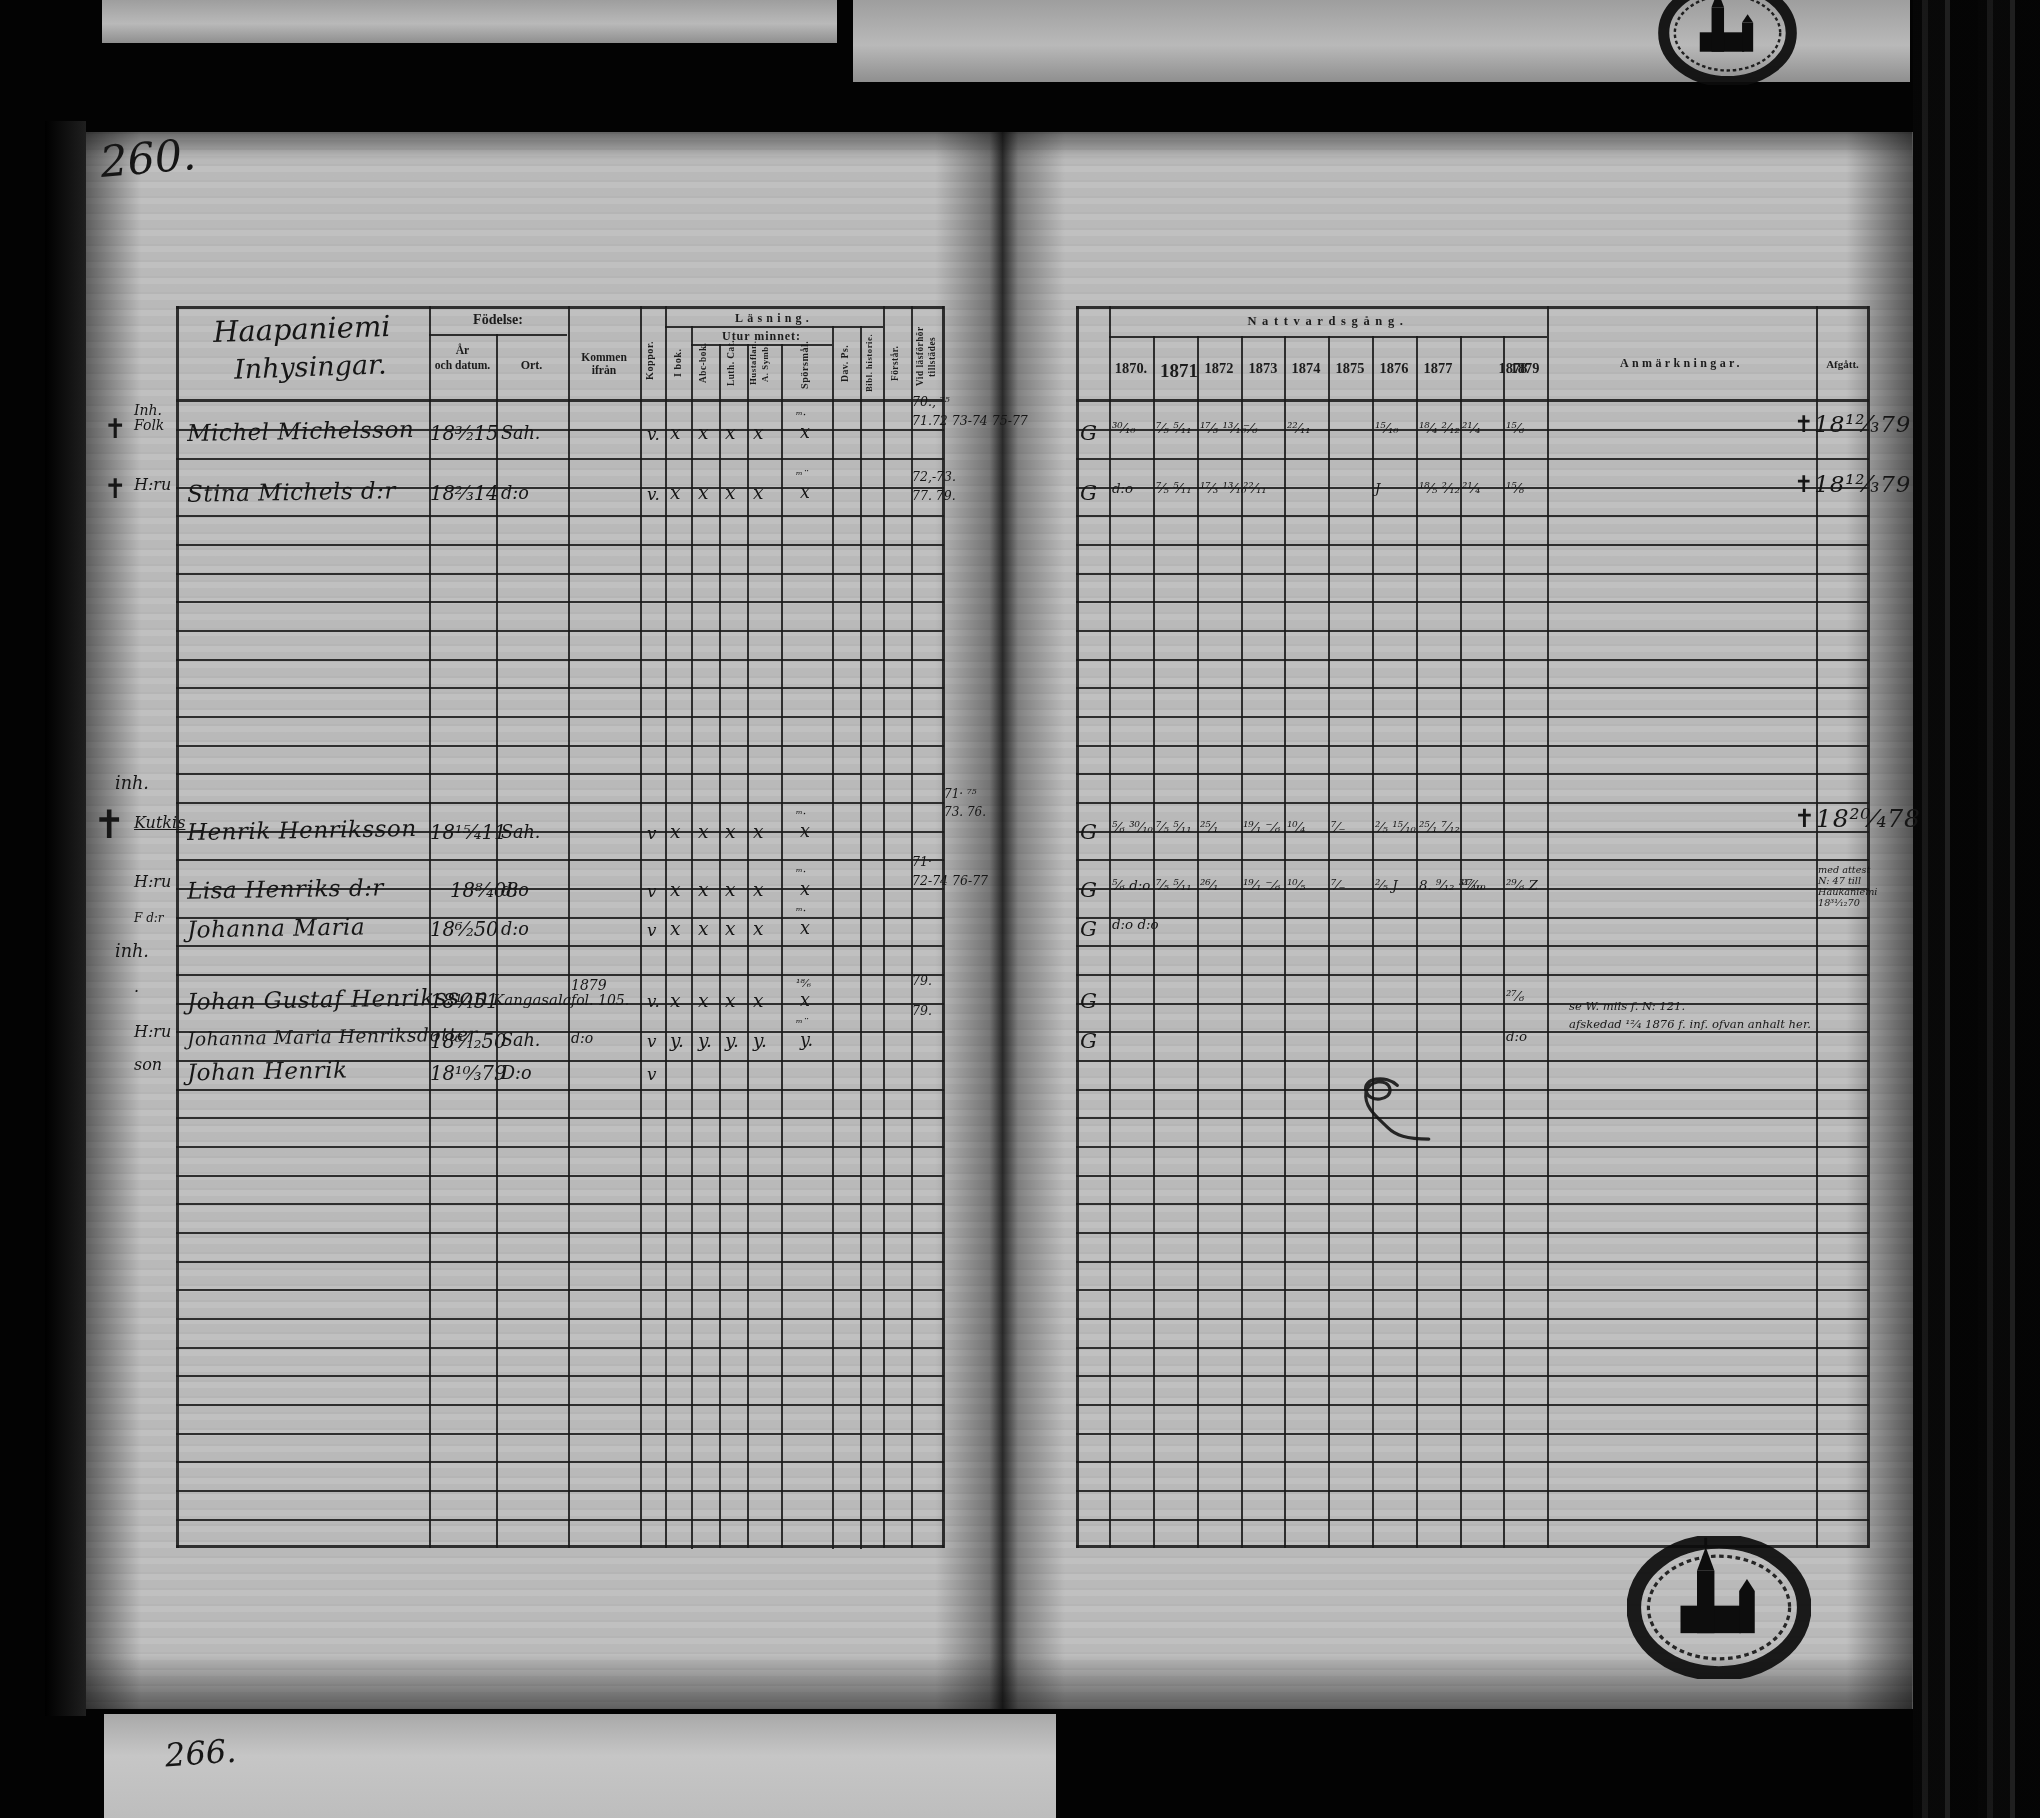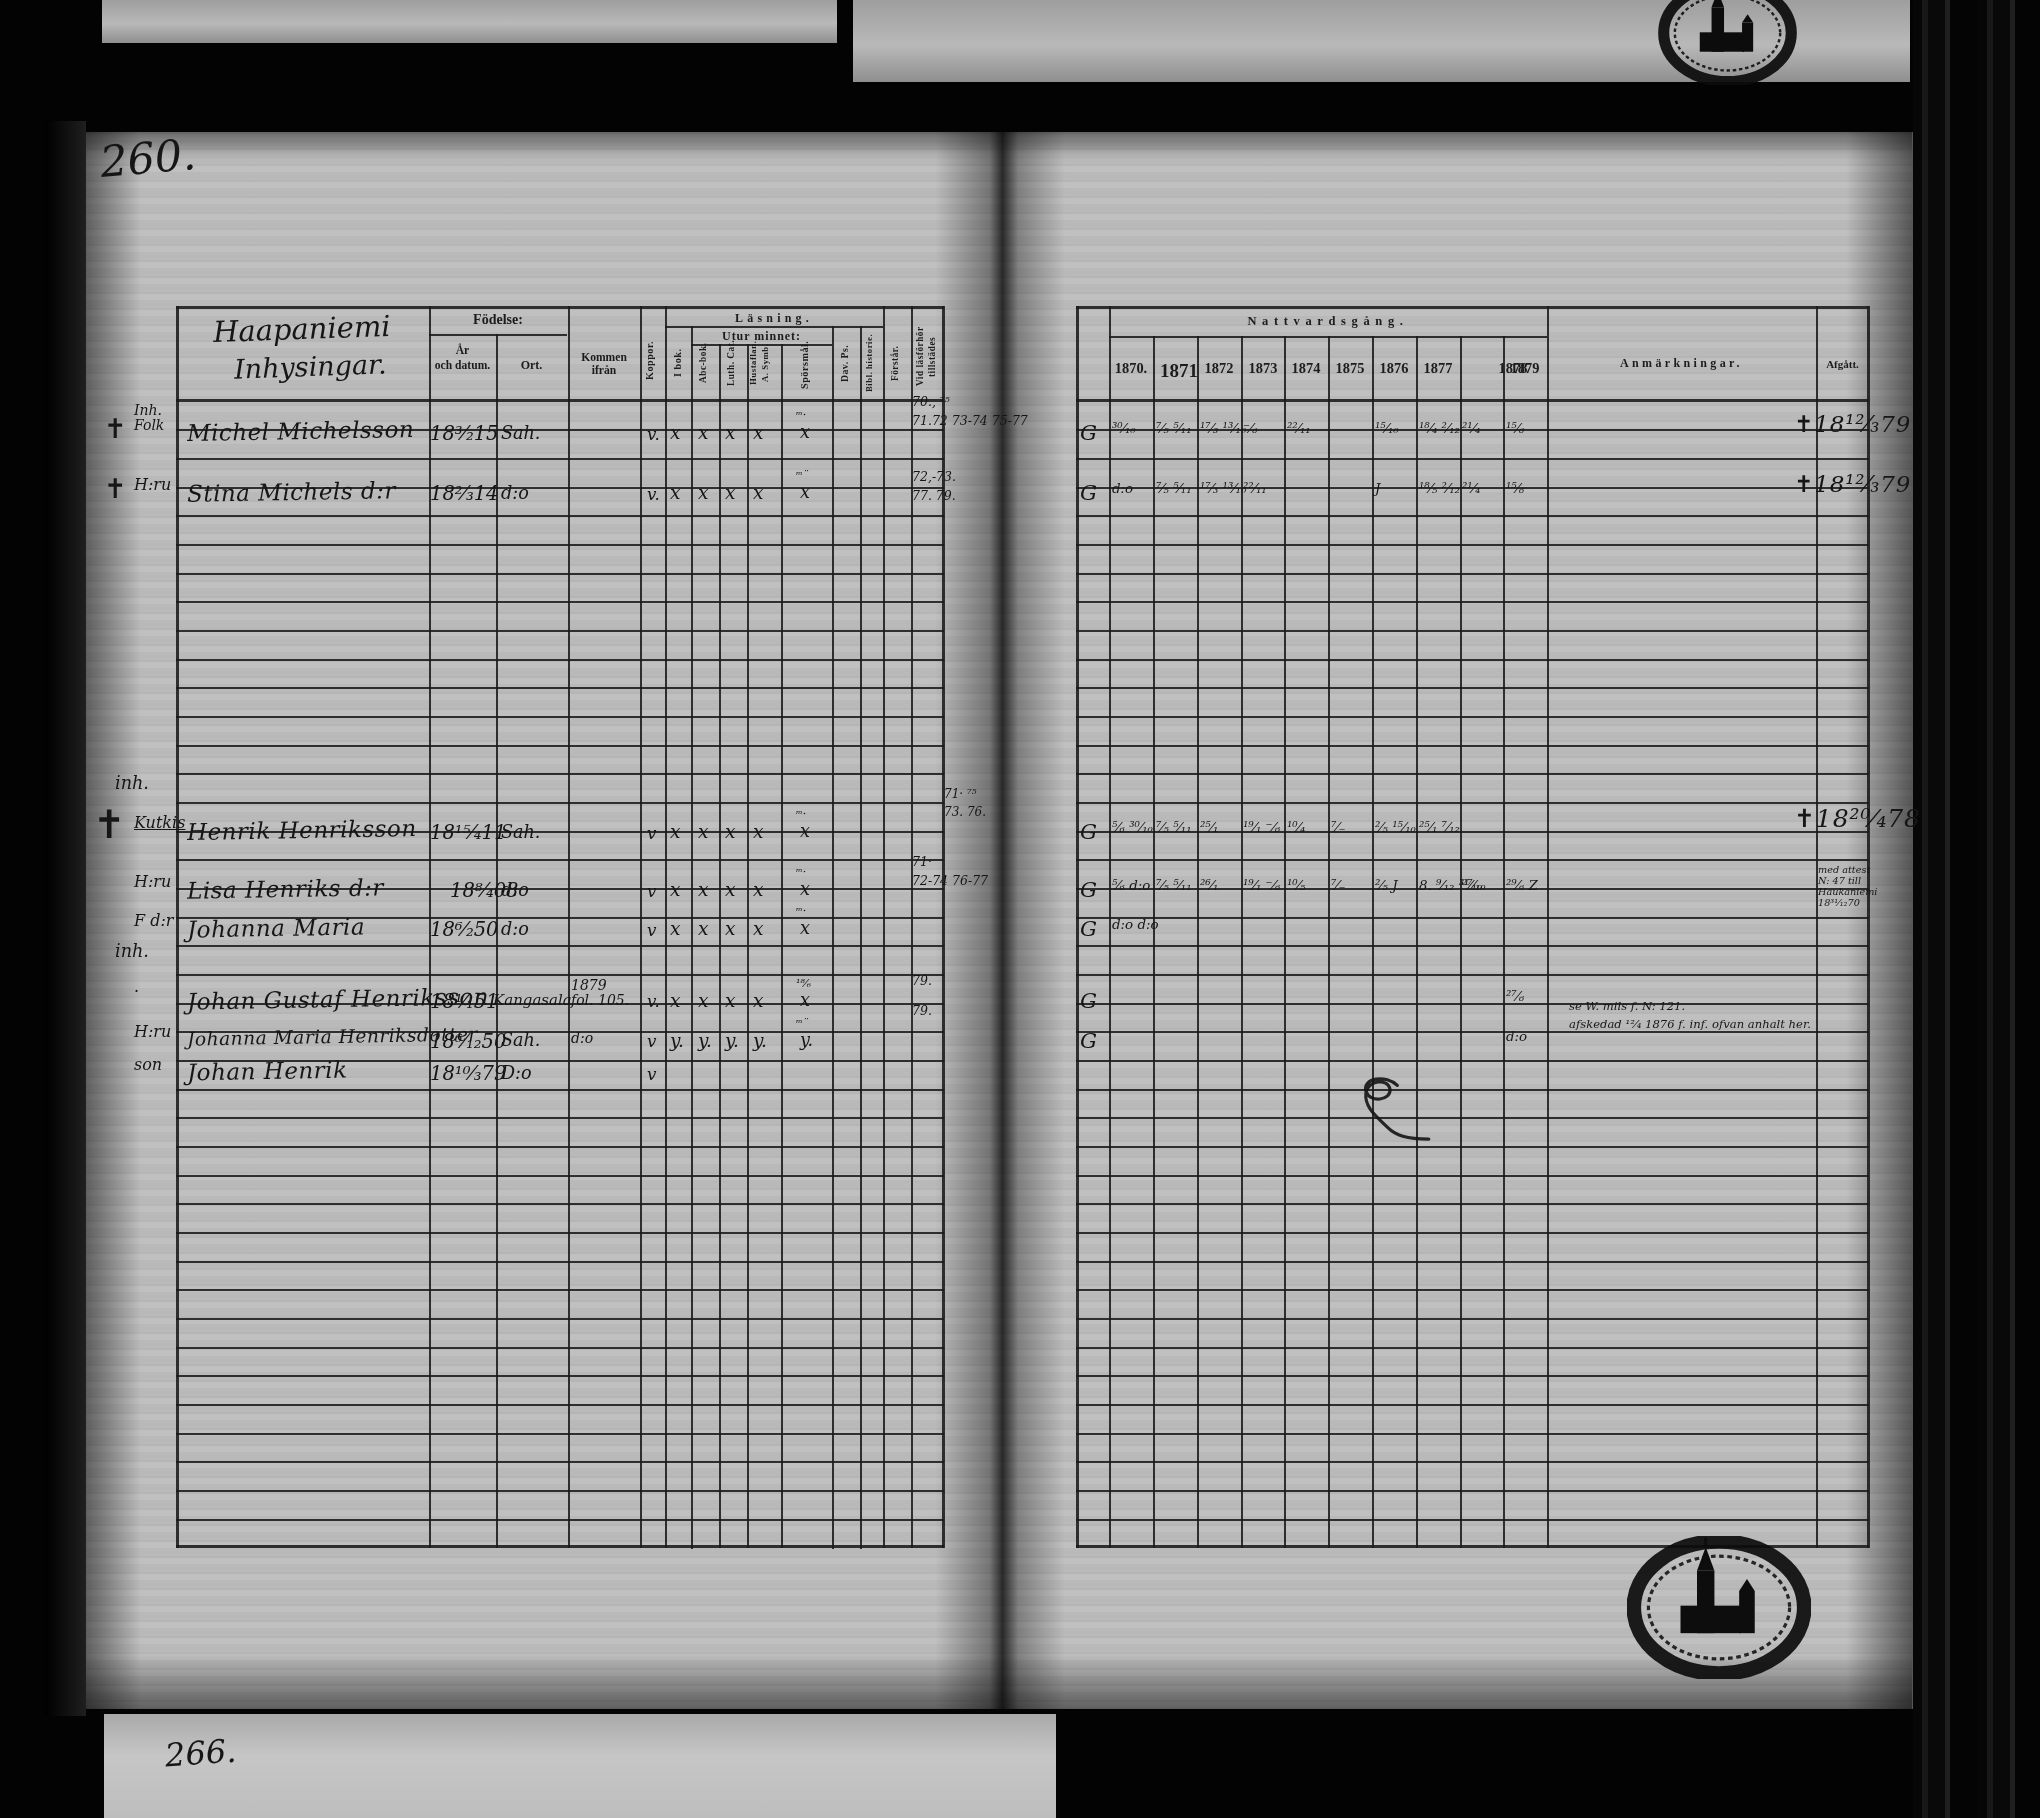--- a/index.html
+++ b/index.html
@@ -312,21 +312,21 @@
       <span class="hw ml" style="left: 1287px; top: 879px; font-size: 13.4px;">¹⁰⁄₅</span>
       <span class="hw ml" style="left: 1331px; top: 879px; font-size: 13.4px;">⁷⁄₋</span>
       <span class="hw ml" style="left: 1375px; top: 879px; font-size: 13.4px;">²⁄₅ J</span>
       <span class="hw ml" style="left: 1419px; top: 879px; font-size: 13.4px;">8. ⁹⁄₁₂ ³¹⁄₁₀</span>
       <span class="hw ml" style="left: 1462px; top: 879px; font-size: 13.4px;">²⁷⁄₁₀</span>
       <span class="hw ml" style="left: 1506px; top: 879px; font-size: 13.4px;">²⁹⁄₆ Z</span>
       <span class="hw ml" style="left: 1818px; top: 864px; font-size: 9.7px; line-height: 1.15;">med attest
 N: 47 till
 Haukaniemi
 18³¹⁄₁₂70</span>
-      <span class="hw ml" style="left: 134px; top: 912px; font-size: 16px;">F    d:r</span>
+      <span class="hw ml" style="left: 134px; top: 912px; font-size: 12px;">F    d:r</span>
       <span class="hw ml" style="left: 187px; top: 916px; font-size: 23px; transform: rotate(-1deg); letter-spacing: 0.5px;">Johanna Maria</span>
       <span class="hw ml" style="left: 430px; top: 919px; font-size: 19.5px;">18⁶⁄₂50</span>
       <span class="hw ml" style="left: 501px; top: 920px; font-size: 17.6px;">d:o</span>
       <span class="hw ml" style="left: 647px; top: 921px; font-size: 16.7px;">v</span>
       <span class="hw ml" style="left: 670px; top: 919px; font-size: 18.6px;">x</span>
       <span class="hw ml" style="left: 698px; top: 919px; font-size: 18.6px;">x</span>
       <span class="hw ml" style="left: 725px; top: 919px; font-size: 18.6px;">x</span>
       <span class="hw ml" style="left: 753px; top: 919px; font-size: 18.6px;">x</span>
       <span class="hw ml" style="left: 796px; top: 906px; font-size: 11px;">ᵐ·</span>
       <span class="hw ml" style="left: 800px; top: 919px; font-size: 17.6px;">x</span>

